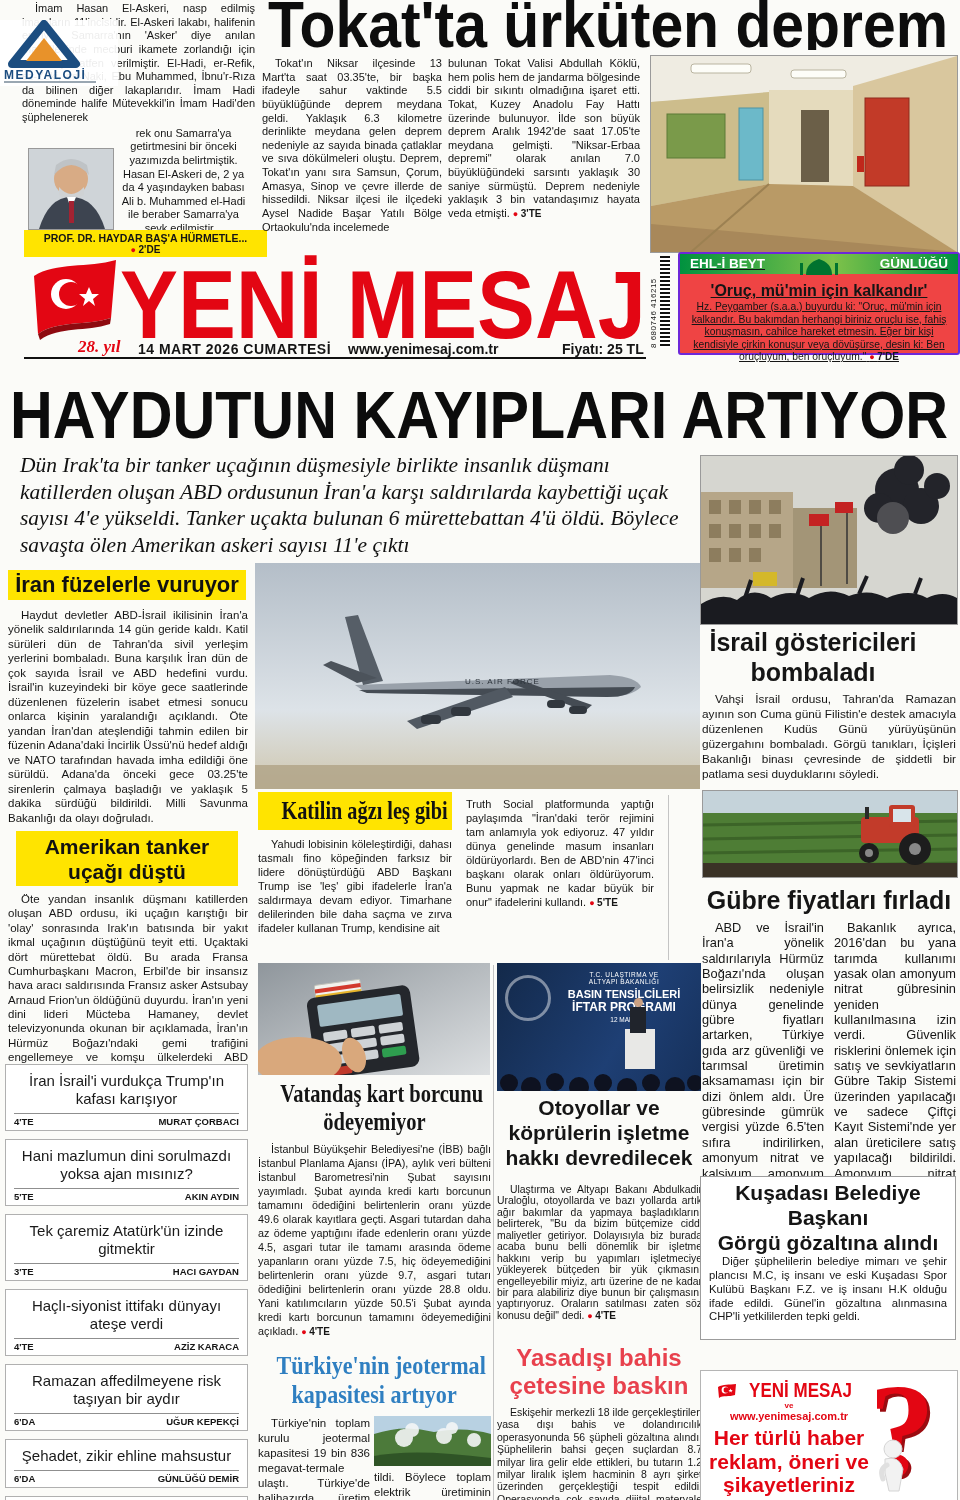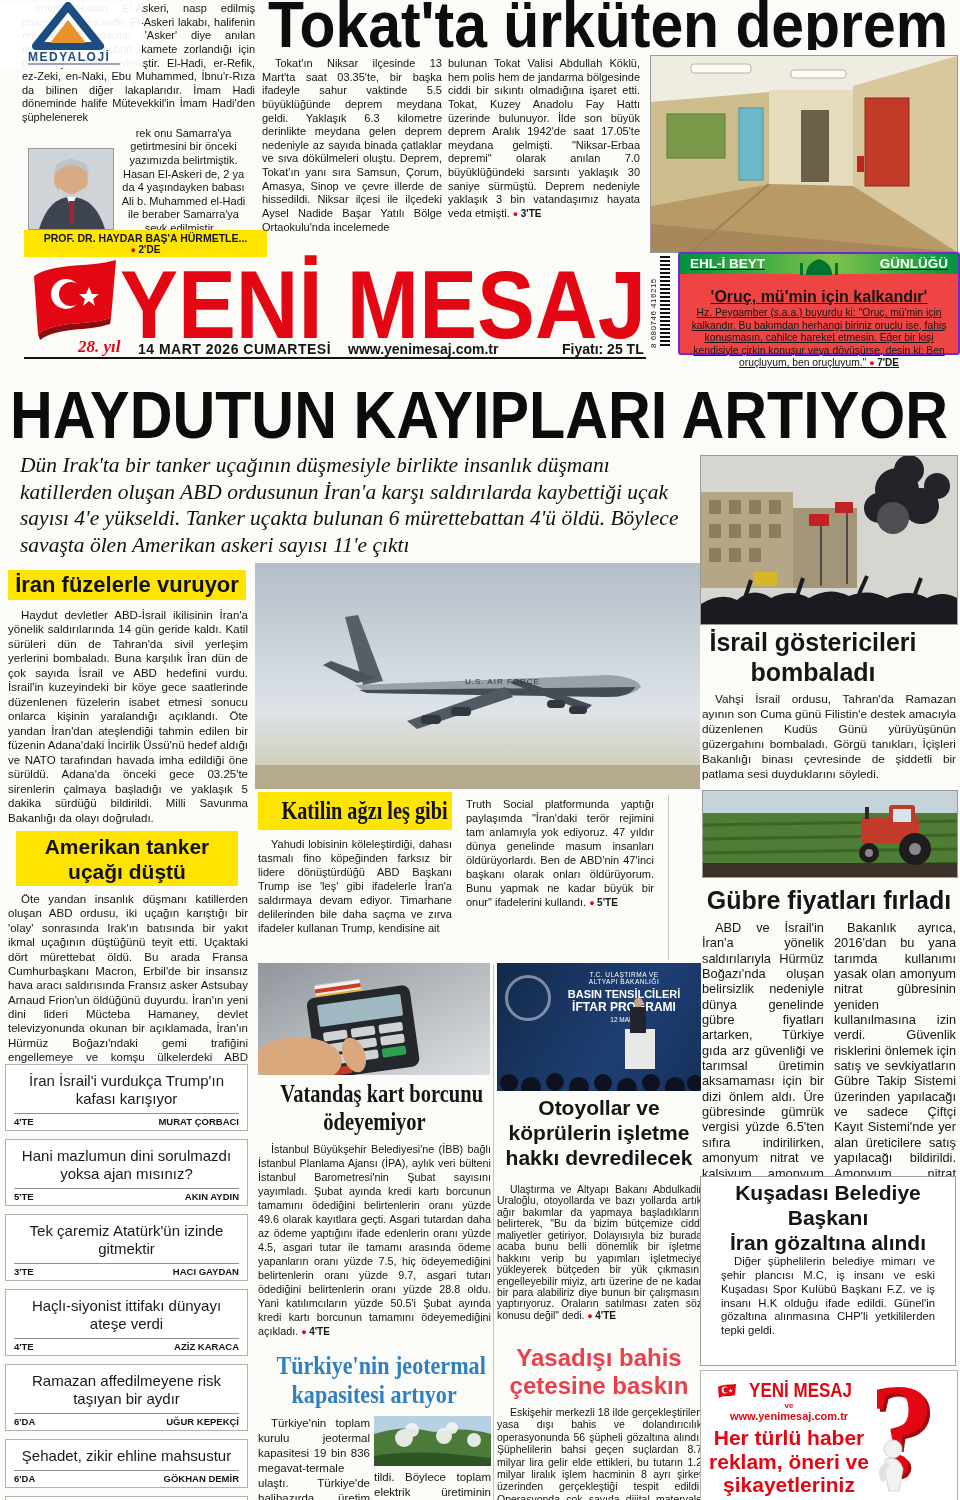--- a/index.html
+++ b/index.html
@@ -48,21 +48,21 @@
         </svg>
       </div>
       <div class="body-sm" style="margin-left:94px;width:135px;text-align:center;">rek onu Samarra'ya getirtmesini bir önceki yazımızda belirtmiştik. Hasan El-Askeri de, 2 ya da 4 yaşındayken babası Ali b. Muhammed el-Hadi ile beraber Samarra'ya sevk edilmiştir...</div>
     </div>
     <div class="kicker abs" style="left:2px;top:228px;width:233px;flex-direction:column;">
       <span>PROF. DR. HAYDAR BAŞ'A HÜRMETLE...</span>
       <span class="pref">2'DE</span>
     </div>
   </div>
 
-  <div class="abs" style="left:0px;top:2px;width:118px;height:66px;background:rgba(255,255,255,.92);padding-left:24px;">
+  <div class="abs" style="left:0px;top:20px;width:118px;height:66px;background:rgba(255,255,255,.92);">
     <svg width="118" height="66" viewBox="0 0 118 66">
       <polygon points="44,4 76,44 12,44" fill="none" stroke="#1c4d80" stroke-width="8" stroke-linejoin="round"></polygon>
       <polygon points="44,18 62,41 26,41" fill="#e8922a"></polygon>
       <text x="4" y="59" font-size="12" font-weight="bold" fill="#1c4d80" letter-spacing="1.5" font-family="Liberation Sans, sans-serif">MEDYALOJİ</text>
       <line x1="4" y1="62" x2="96" y2="62" stroke="#9aa7b2" stroke-width="2"></line>
     </svg>
   </div>
 
   <div class="abs" style="left:258px;top:0;width:690px;height:50px;overflow:hidden;margin-left:8px;">
     <svg width="690" height="50" viewBox="0 0 690 50">
@@ -123,21 +123,21 @@
   <div class="abs ehl-box" style="left:678px;top:252px;width:278px;height:99px;">
     <div class="ehl-head">
       <span>EHL-İ BEYT</span>
       <svg class="abs" style="left:118px;top:1px;" width="42" height="20" viewBox="0 0 42 20">
         <path d="M8 20 Q8 8 21 4 Q34 8 34 20 Z" fill="#00732f"></path>
         <rect x="2" y="8" width="3" height="12" fill="#00732f"></rect>
         <rect x="37" y="8" width="3" height="12" fill="#00732f"></rect>
       </svg>
       <span>GÜNLÜĞÜ</span>
     </div>
-    <div style="font-size:16px;font-weight:bold;text-align:center;margin-top:14px;">'Oruç, mü'min için kalkandır'</div>
+    <div style="font-size:16px;font-weight:bold;text-align:center;margin-top:8px;">'Oruç, mü'min için kalkandır'</div>
     <div style="font-size:10.3px;line-height:1.22;text-align:center;padding:1px 6px;">
       <span>Hz. Peygamber (s.a.a.) buyurdu ki: "Oruç, mü'min için kalkandır. Bu bakımdan herhangi biriniz oruçlu ise, fahiş konuşmasın, cahilce hareket etmesin. Eğer bir kişi kendisiyle çirkin konuşur veya dövüşürse, desin ki: Ben oruçluyum, ben oruçluyum."</span>
       <span class="pref">7'DE</span>
     </div>
   </div>
 
   <div class="abs" style="left:8px;top:376px;width:944px;height:74px;">
     <svg width="944" height="74" viewBox="0 0 944 74">
       <text x="2" y="62" font-size="66" font-weight="bold" fill="#0c0c0c" textLength="938" lengthAdjust="spacingAndGlyphs" font-family="Liberation Sans, sans-serif">HAYDUTUN KAYIPLARI ARTIYOR</text>
     </svg>
@@ -227,21 +227,21 @@
       <div class="col-title">Ramazan affedilmeyene risk taşıyan bir aydır</div>
       <div class="col-ref">
           <span>6'DA</span>
           <span>UĞUR KEPEKÇİ</span>
         </div>
     </div>
     <div class="col-item">
       <div class="col-title">Şehadet, zikir ehline mahsustur</div>
       <div class="col-ref">
           <span>6'DA</span>
-          <span>GÖKHAN DEMİR</span>
+          <span>GÜNLÜĞÜ DEMİR</span>
         </div>
     </div>
     <div class="col-item">
       
       
     </div>
 
   </div>
 
   <div class="abs" style="left:255px;top:563px;width:445px;height:226px;overflow:hidden;">
@@ -416,24 +416,24 @@
         <circle cx="166" cy="62" r="4" fill="#888"></circle>
     </svg>
   </div>
 
   <div class="abs sanshead" style="left:702px;top:886px;width:254px;font-size:25px;">Gübre fiyatları fırladı</div>
   <div class="abs" style="left:702px;top:920px;width:254px;height:252px;display:flex;gap:10px;">
     <div class="just ind" style="width:122px;font-size:12.8px;line-height:1.2;">ABD ve İsrail'in İran'a yönelik saldırılarıyla Hürmüz Boğazı'nda oluşan belirsizlik nedeniyle dünya genelinde gübre fiyatları artarken, Türkiye gıda arz güvenliği ve tarımsal üretimin aksamaması için bir dizi önlem aldı. Üre gübresinde gümrük vergisi yüzde 6.5'ten sıfıra indirilirken, amonyum nitrat ve kalsiyum amonyum nitrat gübrelerinin ihracatı durduruldu.</div>
     <div class="just ind" style="width:122px;font-size:12.8px;line-height:1.2;">Bakanlık ayrıca, 2016'dan bu yana tarımda kullanımı yasak olan amonyum nitrat gübresinin yeniden kullanılmasına izin verdi. Güvenlik risklerini önlemek için satış ve sevkiyatların Gübre Takip Sistemi üzerinden yapılacağı ve sadece Çiftçi Kayıt Sistemi'nde yer alan üreticilere satış yapılacağı bildirildi. Amonyum nitrat patlayıcı imalinde de kullanılıyor.</div>
   </div>
 
-  <div class="abs" style="left:700px;top:1176px;width:256px;height:190px;border:1px solid #9c9c9c;background:#fff;padding:4px 20px;box-sizing:border-box;">
+  <div class="abs" style="left:700px;top:1176px;width:256px;height:164px;border:1px solid #9c9c9c;background:#fff;padding:4px 8px;box-sizing:border-box;">
     <div class="sanshead" style="font-size:21px;">
       <div>Kuşadası Belediye Başkanı</div>
-      <div>İran gözaltına alındı</div>
+      <div>Görgü gözaltına alındı</div>
     </div>
     <div class="just ind" style="font-size:11.3px;line-height:1.22;">Diğer şüphelilerin belediye mimarı ve şehir plancısı M.C, iş insanı ve eski Kuşadası Spor Kulübü Başkanı F.Z. ve iş insanı H.K olduğu ifade edildi. Günel'in gözaltına alınmasına CHP'li yetkililerden tepki geldi.</div>
   </div>
 
   <div class="abs" style="left:700px;top:1370px;width:256px;height:130px;border:1px solid #b5b5b5;background:#fff;overflow:hidden;">
     <div class="abs" style="left:4px;top:8px;width:168px;text-align:center;">
       <div style="display:flex;align-items:center;justify-content:center;gap:3px;">
         <svg width="20" height="16" viewBox="0 0 20 16">
           <path d="M1 4 C6 1 12 2 19 1 L18 12 C12 14 6 12 2 15 Z" fill="#e30613"></path>
           <circle cx="8" cy="7" r="3.4" fill="#fff"></circle>

